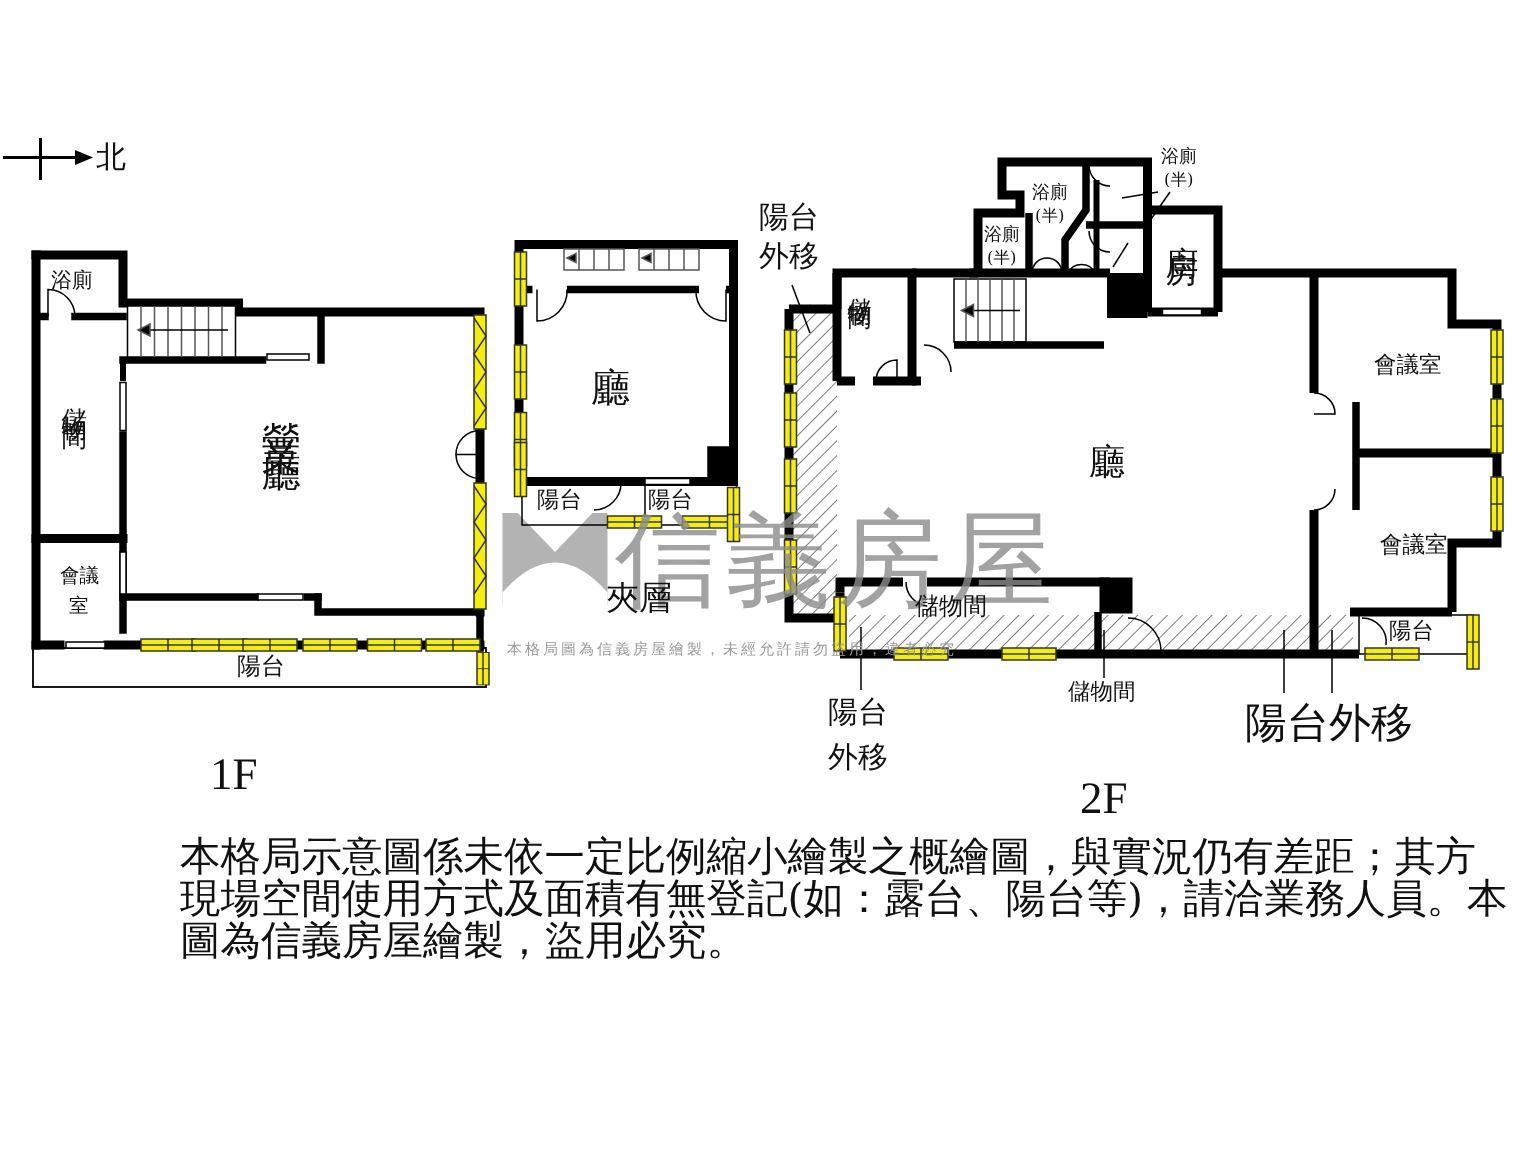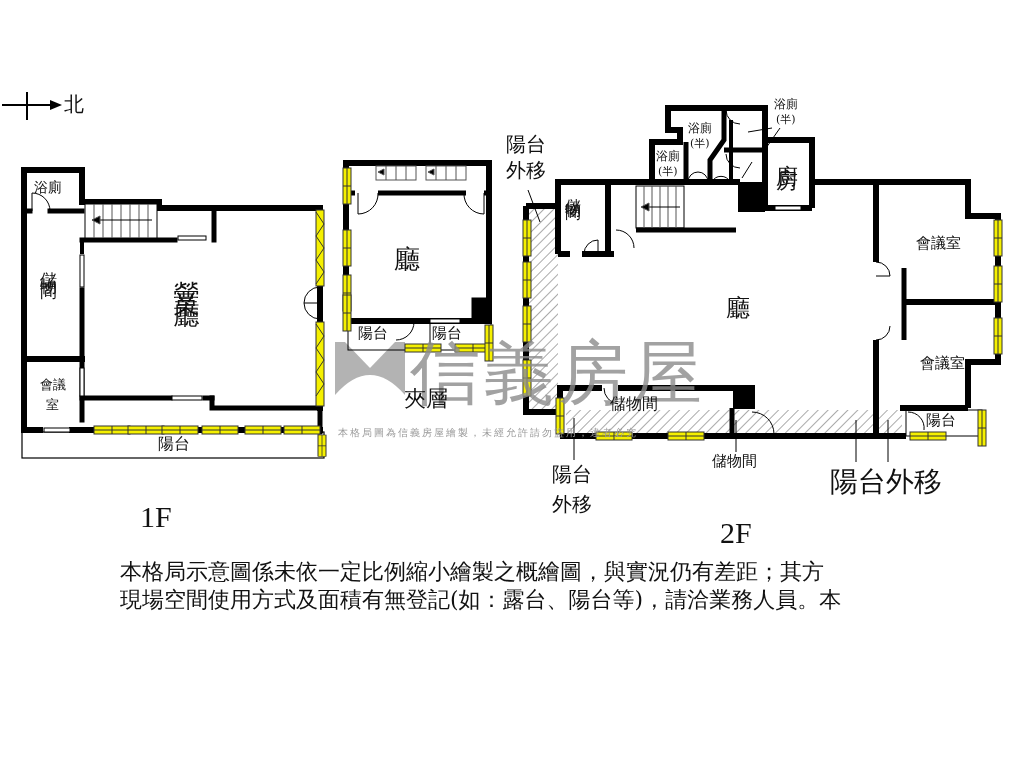--- a/index.html
+++ b/index.html
@@ -2,21 +2,21 @@
 <html><head>
 <meta charset="utf-8">
 <style>
   html,body{margin:0;padding:0;background:#fff;}
   body{width:1024px;height:768px;position:relative;overflow:hidden;font-family:"DejaVu Serif","Liberation Serif",serif;}
   #plan{position:absolute;left:0;top:0;width:1024px;height:768px;}
   .lbl{position:absolute;color:#111;white-space:nowrap;line-height:1;font-family:"DejaVu Serif","Liberation Serif",serif;}
   .vert{writing-mode:vertical-rl;text-orientation:upright;letter-spacing:6px;}
   .wm{position:absolute;left:410px;top:338px;font-family:"DejaVu Sans","Liberation Sans",sans-serif;font-size:70px;color:#8c8c8c;opacity:.8;letter-spacing:4px;line-height:1;}
   .wm-small{position:absolute;left:338px;top:414px;font-family:Liberation Mono, monospace;font-size:10px;color:#9a9a9a;letter-spacing:2px;margin-top:12px;}
-  .note{position:absolute;left:120px;top:558px;width:800px;font-size:22px;line-height:28px;color:#111;font-family:"DejaVu Serif","Liberation Serif",serif;}
+  .note{position:absolute;left:120px;top:558px;width:800px;font-size:27px;line-height:28px;color:#111;font-family:"DejaVu Serif","Liberation Serif",serif;}
   .note div{white-space:nowrap;}
   .flr{position:absolute;font-size:30px;font-family:"Liberation Serif","DejaVu Serif",serif;color:#111;}
 </style>
 </head>
 <body>
 
 <svg id="plan" viewBox="0 0 1024 768" xmlns="http://www.w3.org/2000/svg">
   <defs>
     <pattern id="hatch" patternUnits="userSpaceOnUse" width="7" height="7" patternTransform="rotate(45)">
       <line x1="0" y1="0" x2="0" y2="7" stroke="#555" stroke-width="1"></line>
@@ -283,13 +283,14 @@
 <div class="lbl" style="left:712px;top:454px;font-size:15px;">儲物間</div>
 <div class="lbl" style="left:926px;top:413px;font-size:15px;">陽台</div>
 <div class="lbl" style="left:552px;top:464px;font-size:20px;">陽台</div>
 <div class="lbl" style="left:552px;top:494px;font-size:20px;">外移</div>
 <div class="lbl" style="left:830px;top:468px;font-size:28px;">陽台外移</div>
 <div class="flr" style="left:720px;top:516px;">2F</div>
 
 <div class="note">
   <div>本格局示意圖係未依一定比例縮小繪製之概繪圖，與實況仍有差距；其方</div>
   <div>現場空間使用方式及面積有無登記(如：露台、陽台等)，請洽業務人員。本</div>
+  <div>圖為信義房屋繪製，盜用必究。</div>
 </div>
 
 </body></html>

